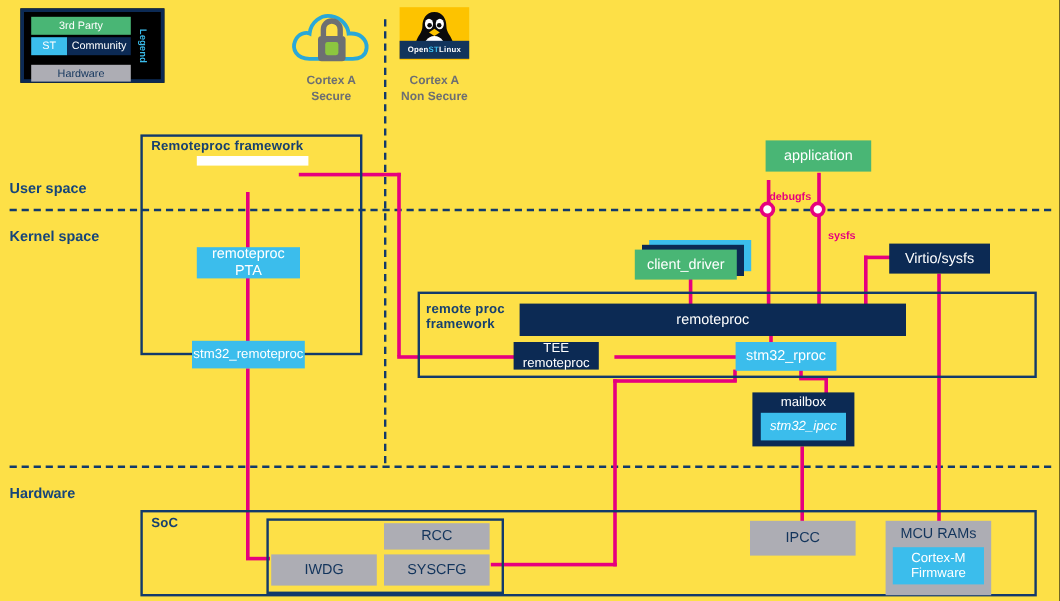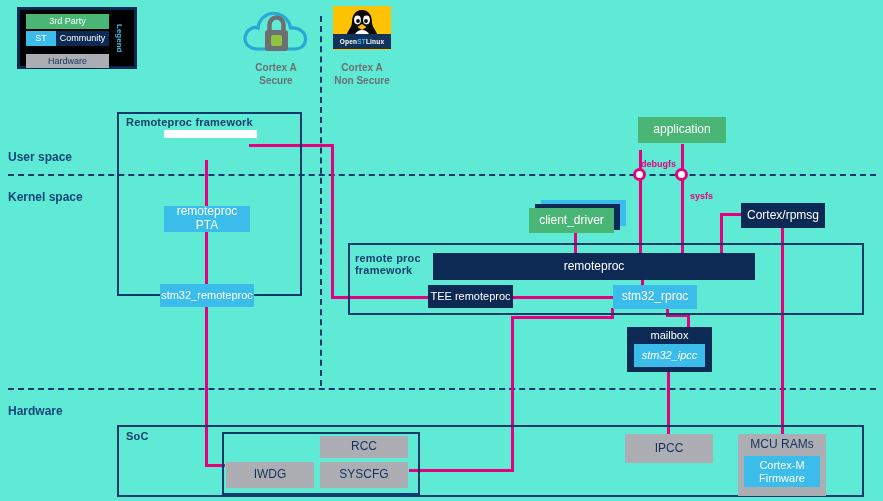--- a/index.html
+++ b/index.html
@@ -1,17 +1,17 @@
 <!DOCTYPE html>
 <html><head>
 <meta charset="utf-8">
 <style>
   html,body{margin:0;padding:0;background:#000;}
   body{font-family:"Liberation Sans",sans-serif;}
-  #root{position:relative;width:883px;height:501px;background:#5eead4;overflow:hidden;}
+  #root{position:relative;width:883px;height:501px;background:#fde047;overflow:hidden;}
 
   .abs{position:absolute;box-sizing:border-box;}
 
   
   .box{display:flex;align-items:center;justify-content:center;text-align:center;
        font-size:12px;line-height:1.15;color:#ffffff;}
   .box.green{background:#49b675;}
   .box.st{background:#3bbdec;}
   .box.community{background:#0c2a54;}
   .box.hw{background:#adadb4;color:#12345c;}
@@ -158,30 +158,30 @@
 
   <div class="dot" style="left:633px;top:168px;"></div>
   <div class="dot" style="left:675px;top:168px;"></div>
   <div class="pklabel" style="left:597px;top:159px;padding-left:44px;">debugfs</div>
   <div class="pklabel" style="left:690px;top:163px;margin-top:28px;">sysfs</div>
 
   <div class="abs" style="left:541px;top:200px;width:85px;height:26px;background:#3bbdec;"></div>
   <div class="abs" style="left:535px;top:204px;width:85px;height:26px;background:#0c2a54;"></div>
   <div class="abs box green" style="left:529px;top:208px;width:85px;height:25px;">client_driver</div>
 
-  <div class="abs box navy" style="left:741px;top:203px;width:84px;height:25px;">Cortex/rpmsg</div>
+  <div class="abs box navy" style="left:741px;top:203px;width:84px;height:25px;">Virtio/sysfs</div>
 
   <div class="abs group" style="left:348px;top:243px;width:516px;height:72px;"></div>
   <div class="group-label" style="left:355px;top:252px;">
     <div>remote proc</div>
     <div>framework</div>
   </div>
 
   <div class="abs box navy" style="left:433px;top:253px;width:322px;height:27px;">remoteproc</div>
-  <div class="abs box navy" style="left:428px;top:285px;width:85px;height:23px;font-size:11px;">TEE remoteproc</div>
+  <div class="abs box navy" style="left:428px;top:285px;width:71px;height:23px;font-size:11px;">TEE remoteproc</div>
   <div class="abs box st" style="left:613px;top:285px;width:84px;height:24px;">stm32_rproc</div>
 
   <div class="abs box navy" style="left:627px;top:327px;width:85px;height:45px;align-items:flex-start;padding-top:2px;font-size:11px;">mailbox</div>
   <div class="abs box st" style="left:634px;top:344px;width:71px;height:23px;font-size:11px;font-style:italic;">stm32_ipcc</div>
 
   <div class="abs group" style="left:117px;top:425px;width:747px;height:72px;"></div>
   <div class="group-label" style="left:126px;top:430px;">SoC</div>
 
   <div class="abs" style="left:222px;top:432px;width:198px;height:63px;border:2px solid #123a6b;"></div>
   <div class="abs box hw" style="left:320px;top:436px;width:88px;height:22px;">RCC</div>

